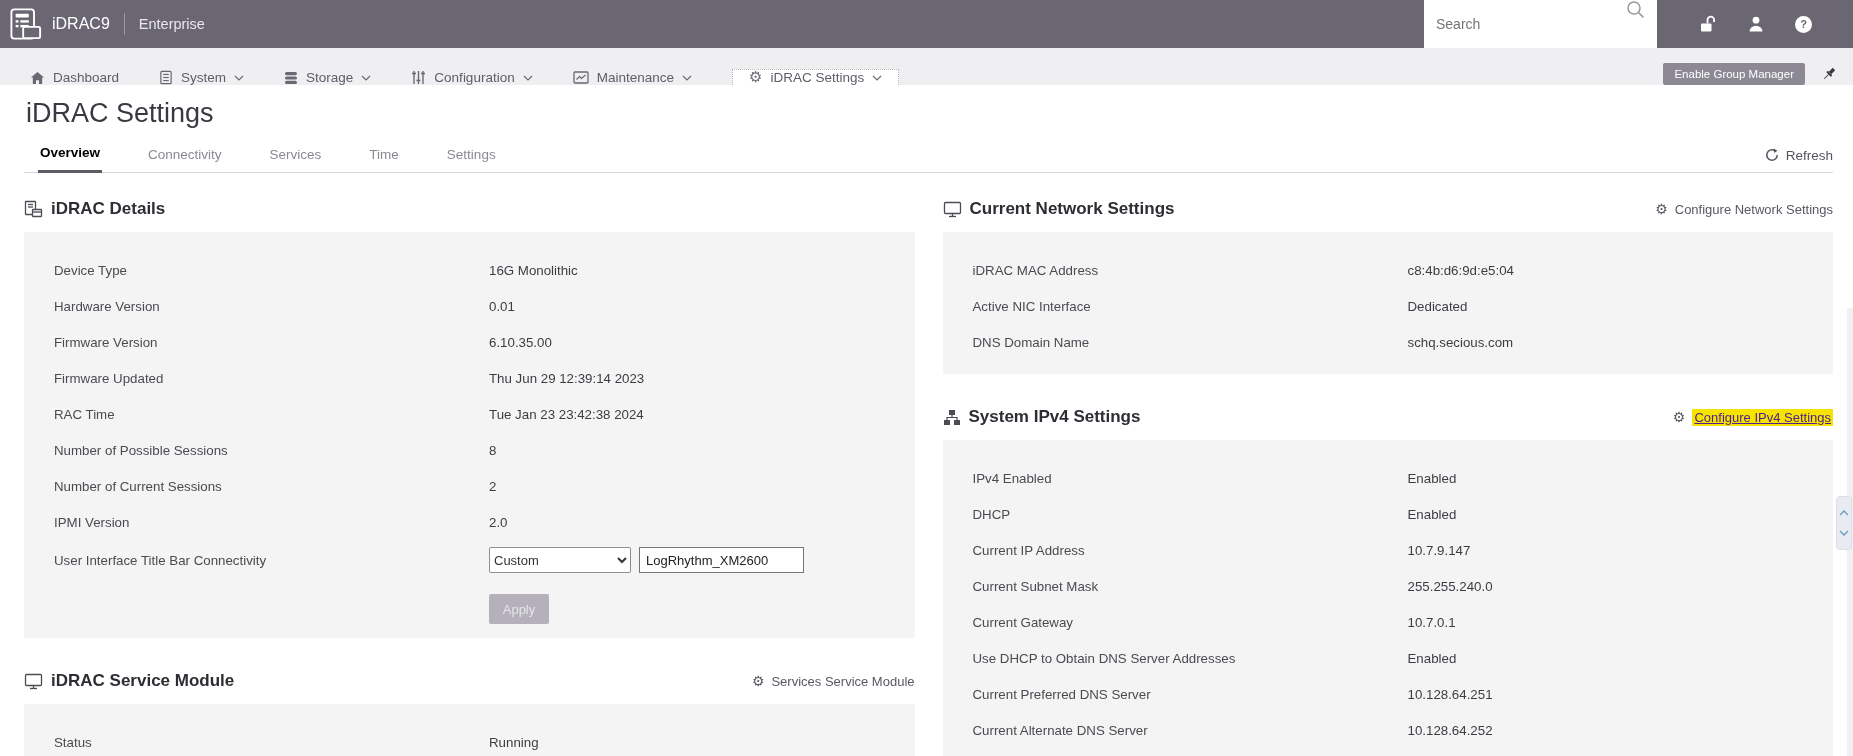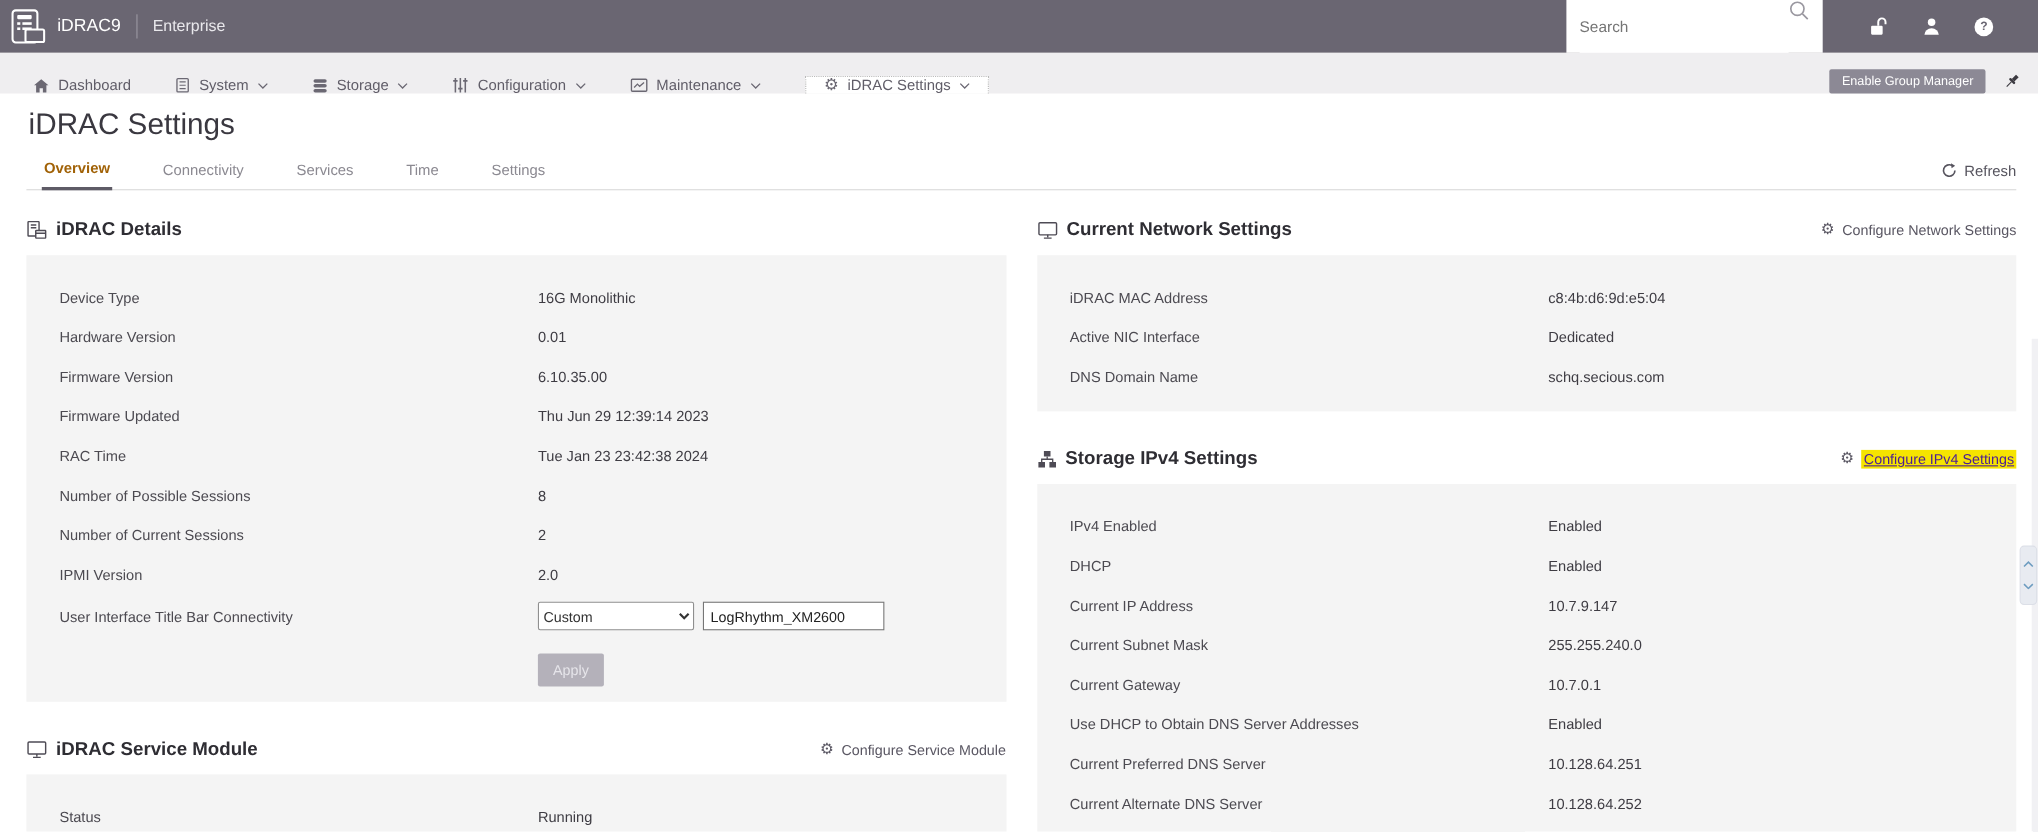--- a/index.html
+++ b/index.html
@@ -25,21 +25,21 @@
   .gear-glyph { font-family:"DejaVu Sans", sans-serif; font-size:15px; line-height:1; }
   .nav-right { margin-left:auto; display:flex; align-items:center; gap:16px; padding-right:16px; }
   .btn-group-mgr { background:#8c8995; color:#fff; font-size:11.5px; border:none; padding:5px 11px; border-radius:2px; cursor:pointer; font-family:"Liberation Sans",sans-serif; }
 
   
   .main { padding:0 20px 0 24px; }
   .page-title { font-size:27px; font-weight:300; color:#3a3840; margin:13px 0 8px 2px; }
   .tabsbar { display:flex; align-items:flex-end; border-bottom:1px solid #d9d9d9; }
   .tab { font-size:13.5px; color:#8b8991; padding:8px 2px 10px; margin-right:44px; cursor:pointer; }
   .tab:first-child { margin-left:14px; }
-  .tab.active { color:#a16207; font-weight:700; border-bottom:3px solid #5e5b66; margin-bottom:-1px; }
+  .tab.active { color:#000000; font-weight:700; border-bottom:3px solid #5e5b66; margin-bottom:-1px; }
   .refresh { margin-left:auto; display:flex; align-items:flex-start; gap:7px; color:#56545e; font-size:13.5px; padding-bottom:9px; cursor:pointer; }
 
   
   .columns { display:flex; gap:28px; margin-top:20px; }
   .col { flex:1; min-width:0; }
   .section-head { display:flex; align-items:center; gap:8px; height:32px; margin-bottom:7px; }
   .section-title { font-size:17px; font-weight:700; color:#2e2d33; }
   .section-action { margin-left:auto; display:flex; align-items:center; gap:7px; color:#5a5763; font-size:13px; cursor:pointer; }
   .section-action .gear-glyph { font-size:14px; color:#5a5763; }
   .hl-yellow { background:#f6e400; text-decoration:underline; color:#4c1d95; padding:1px 2px; }
@@ -312,21 +312,21 @@
         <span>
           <svg width="19" height="17" viewBox="0 0 19 17" fill="none" stroke="#4e4b55" stroke-width="1.3">
             <rect x="1.5" y="1.5" width="16" height="11" rx="1"></rect>
             <line x1="9.5" y1="12.5" x2="9.5" y2="15"></line>
             <line x1="6" y1="15.5" x2="13" y2="15.5"></line>
           </svg>
         </span>
         <span class="section-title">iDRAC Service Module</span>
         <span class="section-action">
           <span class="gear-glyph">⚙</span>
-          <span>Configure Service Module</span>
+          <span>Services Service Module</span>
         </span>
       </div>
 
       <div class="panel" style="min-height:118px;">
         <div>
 
             <div class="kv-row">
               <div class="kv-label">Status</div>
               <div class="kv-value">Running</div>
             </div>
@@ -373,21 +373,21 @@
 
       <div class="section-head section-gap">
         <span>
           <svg width="18" height="17" viewBox="0 0 18 17">
             <rect x="6" y="1" width="6" height="5" fill="#4e4b55"></rect>
             <rect x="1" y="11" width="6" height="5" fill="#4e4b55"></rect>
             <rect x="11" y="11" width="6" height="5" fill="#4e4b55"></rect>
             <path d="M9 6 V8.5 M4 11 V8.5 H14 V11" stroke="#4e4b55" fill="none" stroke-width="1.2"></path>
           </svg>
         </span>
-        <span class="section-title">Storage IPv4 Settings</span>
+        <span class="section-title">System IPv4 Settings</span>
         <span class="section-action">
           <span class="gear-glyph">⚙</span>
           <span class="hl-yellow">Configure IPv4 Settings</span>
         </span>
       </div>
 
       <div class="panel">
         <div>
 
             <div class="kv-row">

